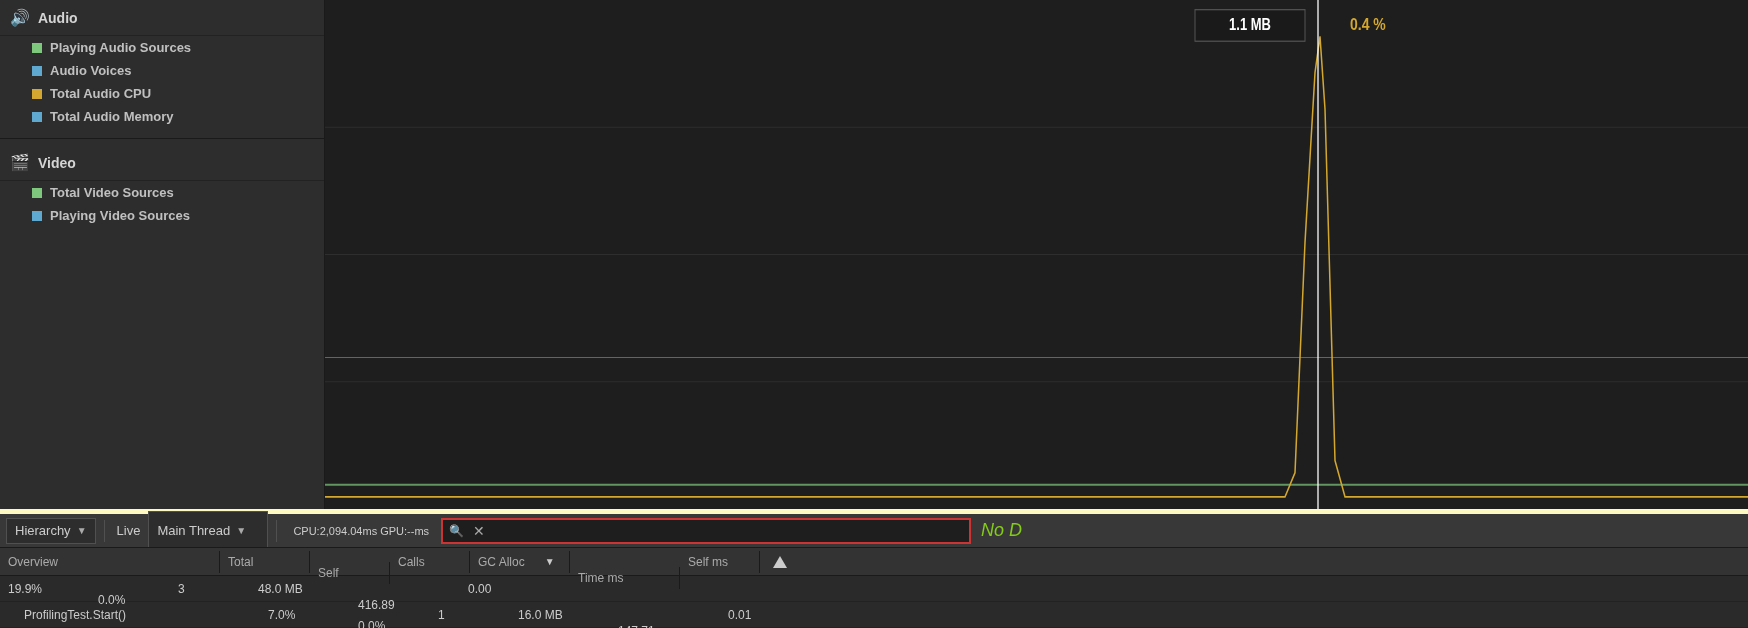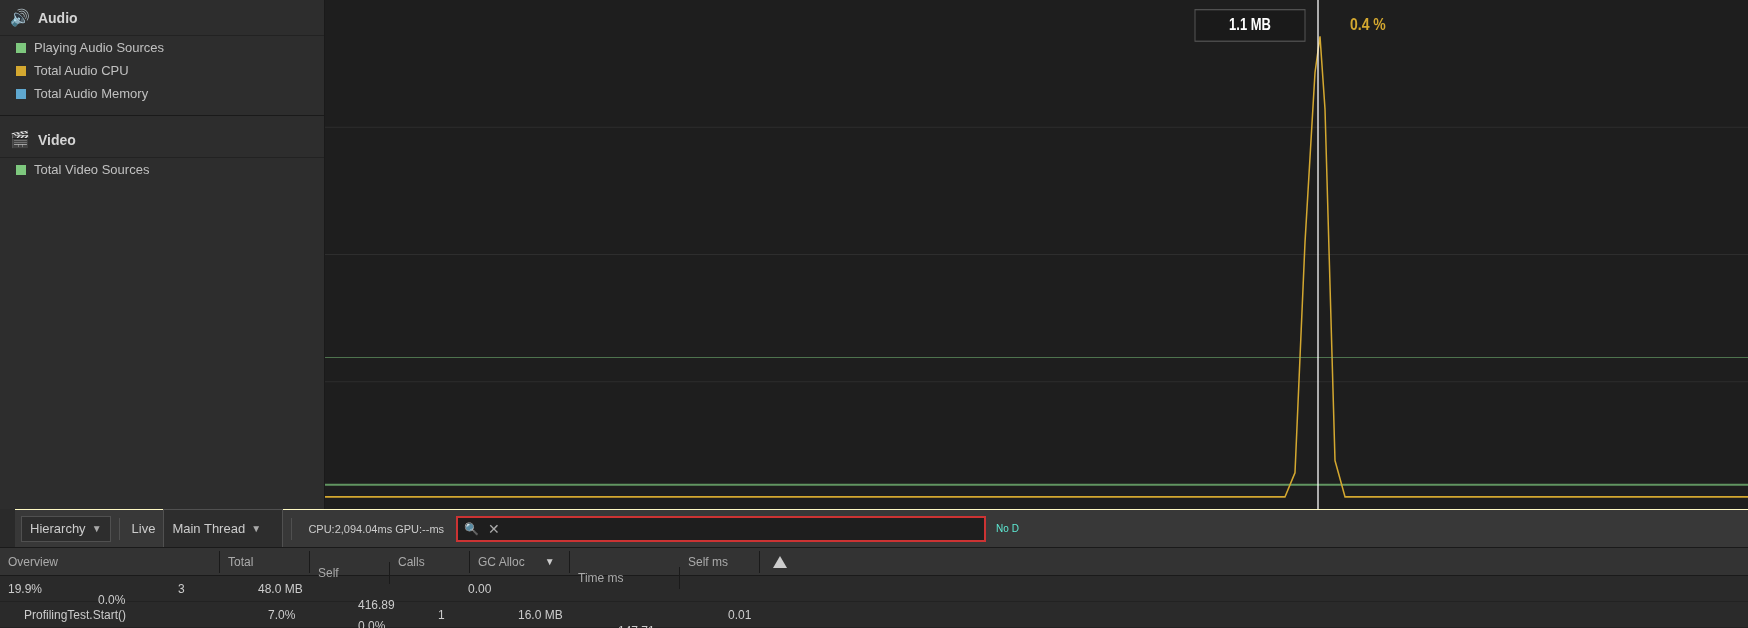--- a/index.html
+++ b/index.html
@@ -53,23 +53,24 @@
 
     .section-divider {
       height: 1px;
       background: #1a1a1a;
       margin: 2px 0;
     }
 
     .legend-item {
       display: flex;
       align-items: center;
-      padding: 4px 16px;
+      padding: 4px 32px;
       font-size: 13px;
       color: #c0c0c0;
+      font-weight: bold;
     }
 
     .legend-dot {
       width: 10px;
       height: 10px;
       margin-right: 8px;
       flex-shrink: 0;
     }
 
     .audio-section {
@@ -86,25 +87,24 @@
       background: #1e1e1e;
       position: relative;
       overflow: hidden;
     }
 
     
     .bottom-toolbar {
       display: flex;
       align-items: center;
       background: #383838;
-      border-top: 1px solid #fef9c3;
+      border-top: 5px solid #fef9c3;
       height: 38px;
       padding: 0 6px;
       gap: 4px;
-      margin-left: 15px;
     }
 
     .toolbar-dropdown {
       display: flex;
       align-items: center;
       background: #2d2d2d;
       border: 1px solid #505050;
       padding: 3px 8px;
       color: #cccccc;
       font-size: 13px;
@@ -179,24 +179,25 @@
     }
 
     .search-clear {
       color: #aaaaaa;
       cursor: pointer;
       font-size: 14px;
       margin-left: 4px;
     }
 
     .toolbar-nod {
-      color: #5eead4;
-      font-size: 10px;
+      color: #84cc16;
+      font-size: 18px;
       padding: 0 6px;
       white-space: nowrap;
+      font-style: italic;
     }
 
     
     .table-section {
       background: #2a2a2a;
       border-top: 1px solid #1a1a1a;
     }
 
     .table-header-row {
       display: flex;
@@ -289,20 +290,26 @@
           <span>Audio</span>
         </div>
         <div class="legend-item">
           <svg class="legend-dot" viewBox="0 0 10 10">
               <rect width="10" height="10" fill="#7ec87e"></rect>
             </svg>
           <span>Playing Audio Sources</span>
         </div>
         <div class="legend-item">
           <svg class="legend-dot" viewBox="0 0 10 10">
+              <rect width="10" height="10" fill="#5fa8d0"></rect>
+            </svg>
+          <span>Audio Voices</span>
+        </div>
+        <div class="legend-item">
+          <svg class="legend-dot" viewBox="0 0 10 10">
               <rect width="10" height="10" fill="#d4a830"></rect>
             </svg>
           <span>Total Audio CPU</span>
         </div>
         <div class="legend-item">
           <svg class="legend-dot" viewBox="0 0 10 10">
               <rect width="10" height="10" fill="#5fa8d0"></rect>
             </svg>
           <span>Total Audio Memory</span>
         </div>
@@ -313,20 +320,26 @@
       <div class="video-section">
         <div class="section-header">
           <span class="section-header-icon">🎬</span>
           <span>Video</span>
         </div>
         <div class="legend-item">
           <svg class="legend-dot" viewBox="0 0 10 10">
               <rect width="10" height="10" fill="#7ec87e"></rect>
             </svg>
           <span>Total Video Sources</span>
+        </div>
+        <div class="legend-item">
+          <svg class="legend-dot" viewBox="0 0 10 10">
+              <rect width="10" height="10" fill="#5fa8d0"></rect>
+            </svg>
+          <span>Playing Video Sources</span>
         </div>
       </div>
     </div>
 
     <div class="chart-area">
 
       <svg class="chart-svg" xmlns="http://www.w3.org/2000/svg" viewBox="0 0 1423 420" preserveAspectRatio="none">
 
         <rect width="1423" height="420" fill="#1e1e1e"></rect>
 

